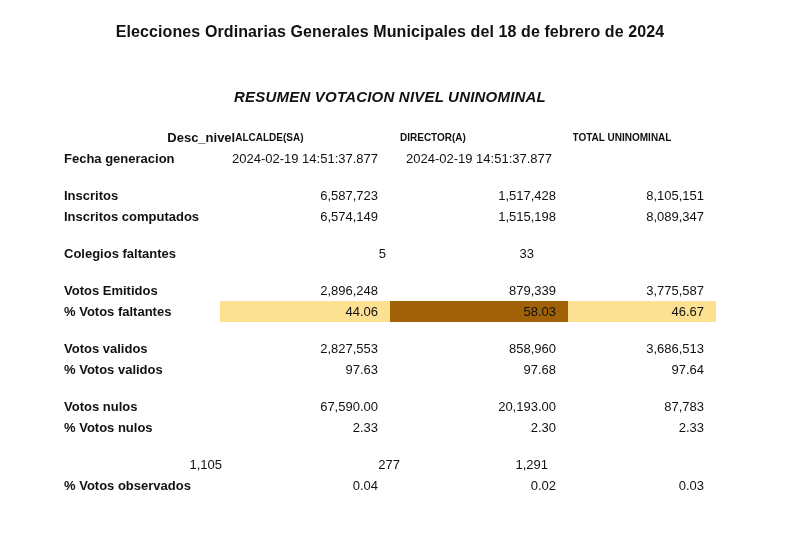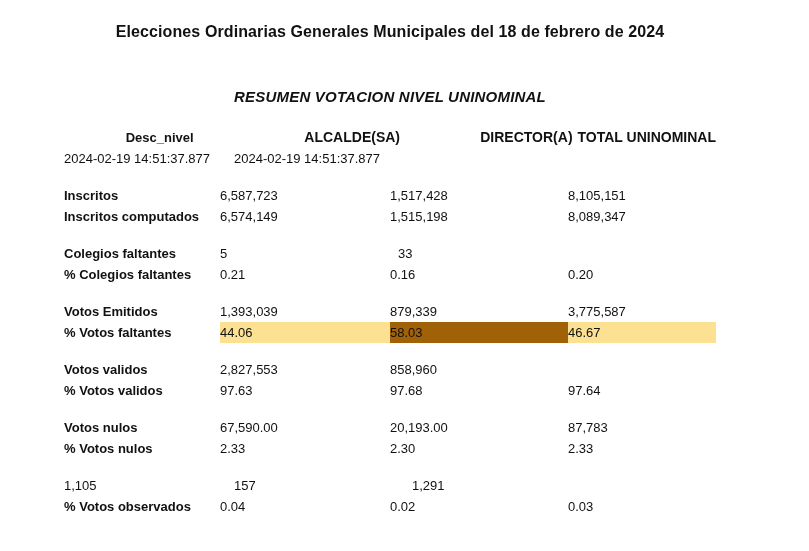--- a/index.html
+++ b/index.html
@@ -46,47 +46,48 @@
     font-size: 13px;
     line-height: 21px;
     height: 21px;
     white-space: nowrap;
     overflow: hidden;
   }
   .label  { width: 156px; font-weight: bold; text-align: left; }
   .c0 { width: 170px; }
   .c1 { width: 178px; }
   .c2 { width: 148px; }
-  .val  { text-align: left; padding-right: 12px; }
-  .val.date { padding-right: 0; }
+  .val  { text-align: right; padding-right: 12px; }
+  .val.date { text-align: center; padding-right: 0; }
   .header-row .hcol {
     font-weight: bold;
-    text-align: right;
-    font-size: 14px;
+    text-align: left;
+    font-size: 10px;
   }
-  .header-row .label { font-size: 13px; text-align: center; margin-left: 20px; }
+  .header-row .label { font-size: 13px; text-align: right; margin-left: 20px; }
 </style>
 </head>
 <body>
 
 <div class="page">
 
   <div class="title">Elecciones Ordinarias Generales Municipales del 18 de febrero de 2024</div>
 
   <div class="subtitle">RESUMEN VOTACION NIVEL UNINOMINAL</div>
 
   <div class="table">
     <div class="row header-row">
       <div class="cell label">Desc_nivel</div>
       <div class="cell hcol c0">ALCALDE(SA)</div>
       <div class="cell hcol c1">DIRECTOR(A)</div>
       <div class="cell hcol c2">TOTAL UNINOMINAL</div>
     </div>
     <div>
         <div class="row">
+          <div class="cell label">Fecha generacion</div>
           <div class="cell val c0 date">2024-02-19 14:51:37.877</div>
           <div class="cell val c1 date">2024-02-19 14:51:37.877</div>
           <div class="cell val c2 date"></div>
         </div>
         <div class="spacer-row"></div>
         <div class="row">
           <div class="cell label">Inscritos</div>
           <div class="cell val c0">6,587,723</div>
           <div class="cell val c1">1,517,428</div>
           <div class="cell val c2">8,105,151</div>
@@ -96,44 +97,39 @@
           <div class="cell val c0">6,574,149</div>
           <div class="cell val c1">1,515,198</div>
           <div class="cell val c2">8,089,347</div>
         </div>
         <div class="spacer-row"></div>
         <div class="row">
           <div class="cell label">Colegios faltantes</div>
           <div class="cell val c1">5</div>
           <div class="cell val c2">33</div>
         </div>
-        <div class="row">
-          <div class="cell label">% Colegios faltantes</div>
-          <div class="cell val c0">0.21</div>
-          <div class="cell val c1">0.16</div>
-          <div class="cell val c2">0.20</div>
-        </div>
         <div class="spacer-row"></div>
         <div class="row">
           <div class="cell label">Votos Emitidos</div>
-          <div class="cell val c0">1,393,039</div>
+          <div class="cell val c0">2,896,248</div>
           <div class="cell val c1">879,339</div>
           <div class="cell val c2">3,775,587</div>
         </div>
         <div class="row">
           <div class="cell label">% Votos faltantes</div>
           <div class="cell val c0" style="background: rgb(252, 225, 146);">44.06</div>
           <div class="cell val c1" style="background: #a16207;">58.03</div>
           <div class="cell val c2" style="background: rgb(252, 225, 146);">46.67</div>
         </div>
         <div class="spacer-row"></div>
         <div class="row">
           <div class="cell label">Votos validos</div>
           <div class="cell val c0">2,827,553</div>
           <div class="cell val c1">858,960</div>
+          <div class="cell val c2">3,686,513</div>
         </div>
         <div class="row">
           <div class="cell label">% Votos validos</div>
           <div class="cell val c0">97.63</div>
           <div class="cell val c1">97.68</div>
           <div class="cell val c2">97.64</div>
         </div>
         <div class="spacer-row"></div>
         <div class="row">
           <div class="cell label">Votos nulos</div>
@@ -143,21 +139,21 @@
         </div>
         <div class="row">
           <div class="cell label">% Votos nulos</div>
           <div class="cell val c0">2.33</div>
           <div class="cell val c1">2.30</div>
           <div class="cell val c2">2.33</div>
         </div>
         <div class="spacer-row"></div>
         <div class="row">
           <div class="cell val c0">1,105</div>
-          <div class="cell val c1">157</div>
+          <div class="cell val c1">277</div>
           <div class="cell val c2">1,291</div>
         </div>
         <div class="row">
           <div class="cell label">% Votos observados</div>
           <div class="cell val c0">0.04</div>
           <div class="cell val c1">0.02</div>
           <div class="cell val c2">0.03</div>
         </div>
       </div>
   </div>

